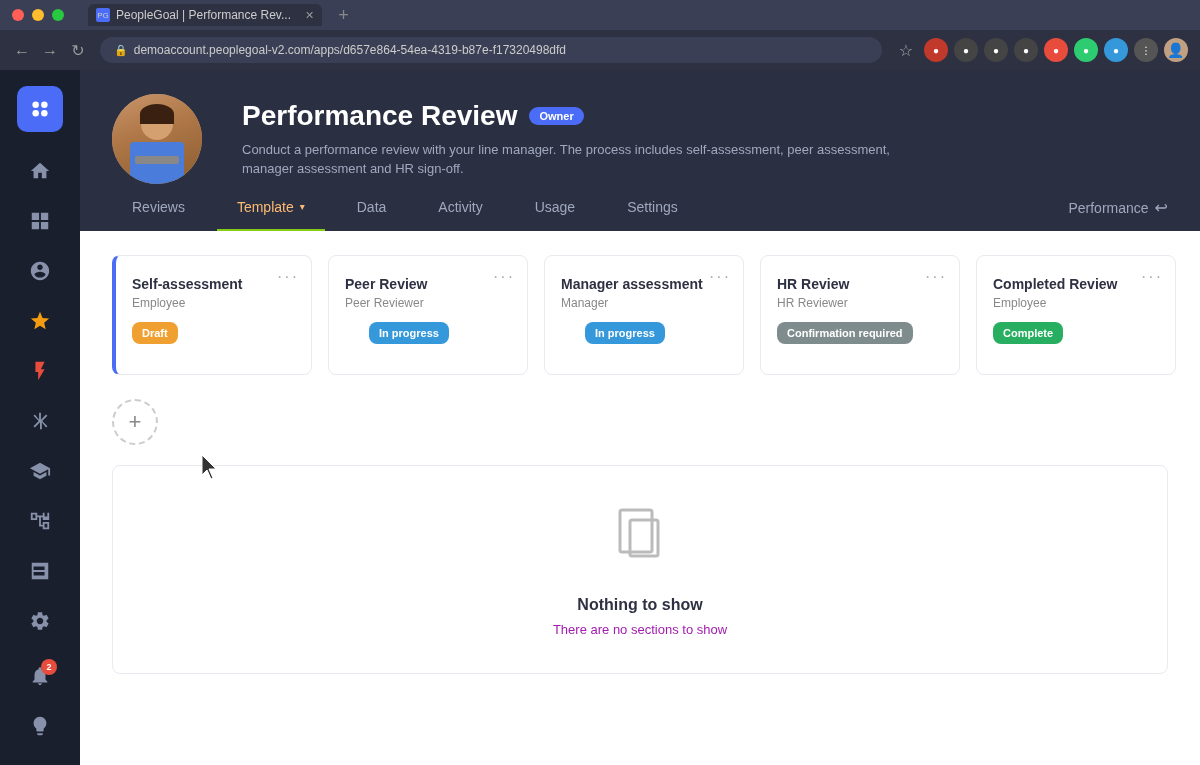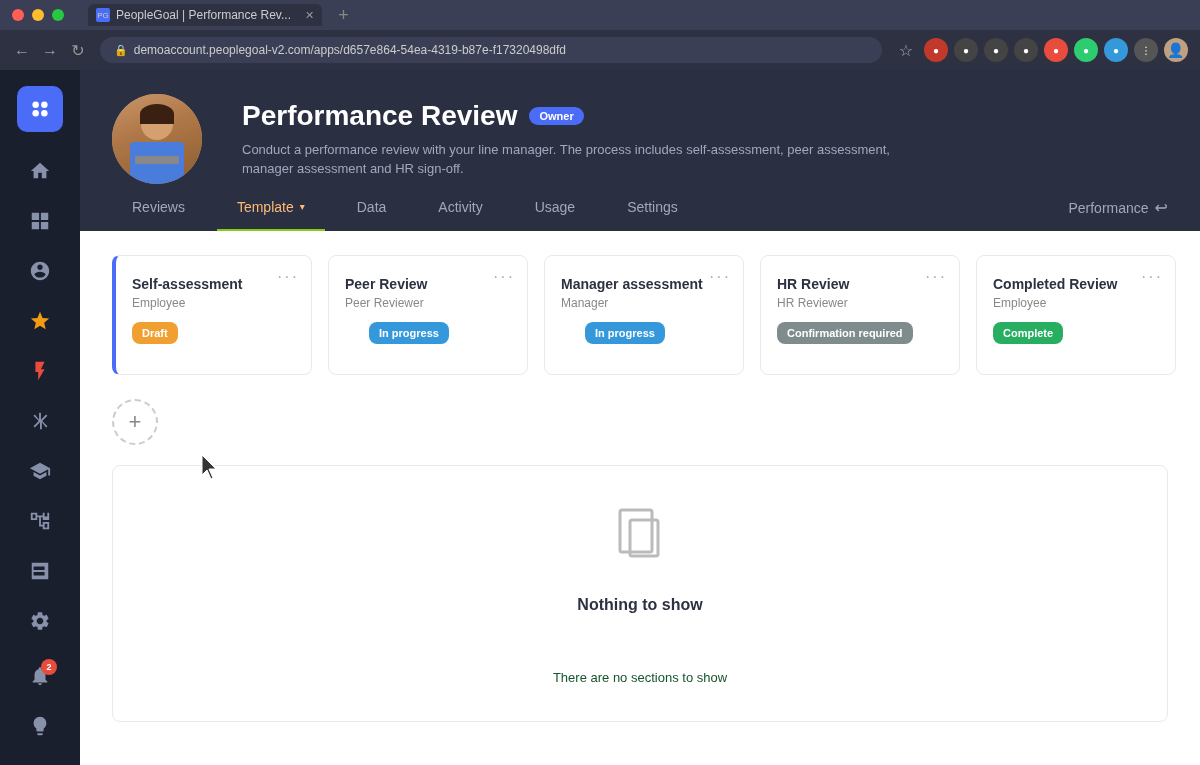--- a/index.html
+++ b/index.html
@@ -71,21 +71,21 @@
     .status-inprogress { background: #3498db; color: white; margin-left: 24px; }
     .status-confirmation { background: #7f8c8d; color: white; }
     .status-complete { background: #27ae60; color: white; }
 
     .add-stage-btn { width: 46px; height: 46px; border-radius: 50%; border: 2px dashed #ccc; display: flex; align-items: center; justify-content: center; cursor: pointer; color: #888; font-size: 22px; margin-top: 8px; }
 
     
     .empty-state { background: #fff; border: 1px solid #e8eaf0; border-radius: 8px; padding: 36px 32px; display: flex; flex-direction: column; align-items: center; text-align: center; margin-bottom: 24px; }
     .empty-icon { margin-bottom: 20px; }
     .empty-title { font-size: 16px; font-weight: 700; color: #2d3142; margin-bottom: 8px; }
-    .empty-desc { font-size: 13px; color: #14532d; margin-top: 48px; }
+    .empty-desc { font-size: 13px; color: #a21caf; }
   </style>
 </head>
 <body>
 
 <div class="browser-chrome">
   <div class="browser-titlebar">
     <div class="browser-dot dot-red"></div>
     <div class="browser-dot dot-yellow"></div>
     <div class="browser-dot dot-green"></div>
     <div class="browser-tab">

